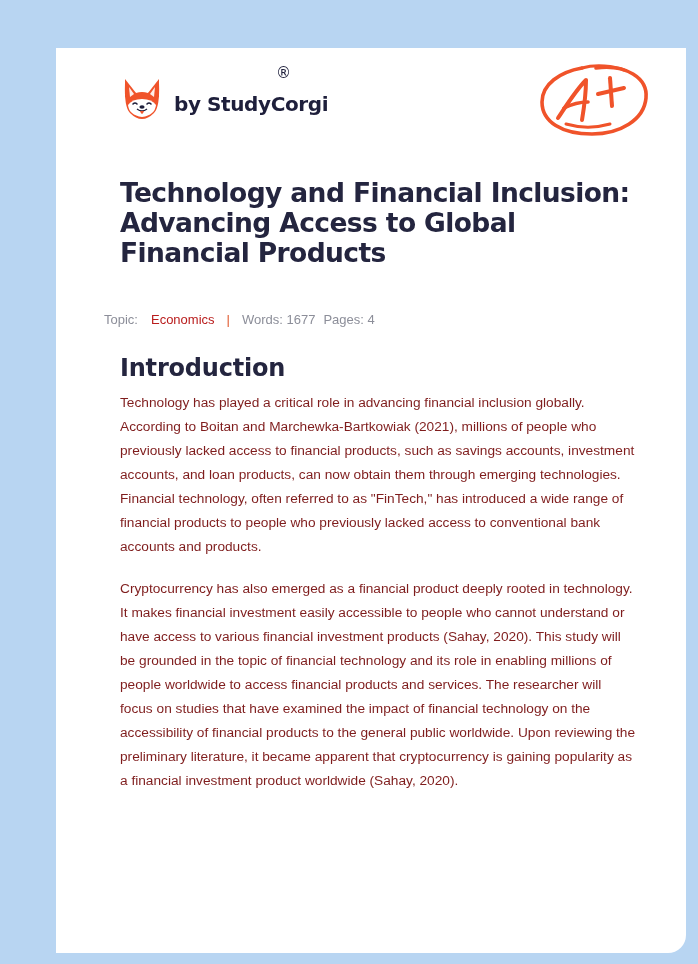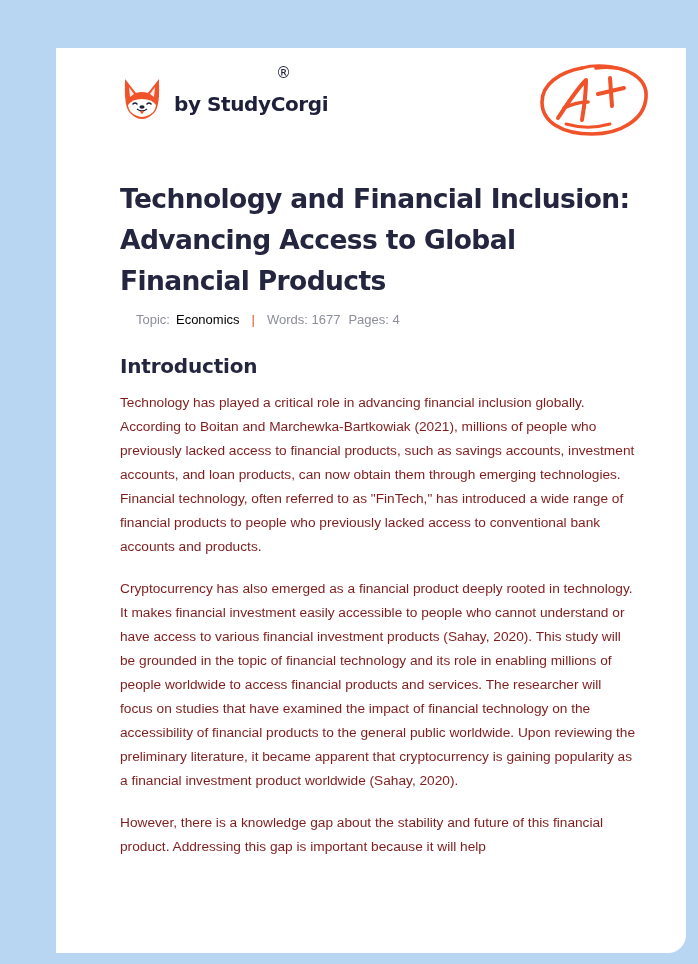--- a/index.html
+++ b/index.html
@@ -58,52 +58,52 @@
       height: 84px;
     }
     .title {
       position: absolute;
       left: 64px;
       top: 130px;
       width: 530px;
       font-family: "DejaVu Sans", sans-serif;
       font-weight: bold;
       font-size: 26.5px;
-      line-height: 41px;
+      line-height: 30px;
       color: #24253f;
       letter-spacing: -0.6px;
     }
     .meta {
       position: absolute;
-      left: 80px;
+      left: 48px;
       top: 264px;
       font-size: 13px;
       color: #8c8e99;
       display: flex;
       align-items: center;
       white-space: nowrap;
     }
     .meta .topic-val {
-      color: #000000;
-      margin-left: 6px;
+      color: #b91c1c;
+      margin-left: 13px;
     }
     .meta .sep {
       color: #e0572b;
       margin: 0 12px;
     }
     .meta .pages {
       margin-left: 8px;
     }
     .section-heading {
       position: absolute;
       left: 64px;
       top: 306px;
       font-family: "DejaVu Sans", sans-serif;
       font-weight: bold;
-      font-size: 20px;
+      font-size: 24px;
       color: #24253f;
       letter-spacing: -0.2px;
     }
     .body {
       position: absolute;
       left: 64px;
       top: 343px;
       width: 516px;
       font-size: 13.7px;
       line-height: 24px;
@@ -166,16 +166,15 @@
     <span class="sep">|</span>
     <span>Words: 1677</span>
     <span class="pages">Pages: 4</span>
   </div>
 
   <h2 class="section-heading">Introduction</h2>
 
   <div class="body">
     <p>Technology has played a critical role in advancing financial inclusion globally. According to Boitan and Marchewka-Bartkowiak (2021), millions of people who previously lacked access to financial products, such as savings accounts, investment accounts, and loan products, can now obtain them through emerging technologies. Financial technology, often referred to as "FinTech," has introduced a wide range of financial products to people who previously lacked access to conventional bank accounts and products.</p>
     <p>Cryptocurrency has also emerged as a financial product deeply rooted in technology. It makes financial investment easily accessible to people who cannot understand or have access to various financial investment products (Sahay, 2020). This study will be grounded in the topic of financial technology and its role in enabling millions of people worldwide to access financial products and services. The researcher will focus on studies that have examined the impact of financial technology on the accessibility of financial products to the general public worldwide. Upon reviewing the preliminary literature, it became apparent that cryptocurrency is gaining popularity as a financial investment product worldwide (Sahay, 2020).</p>
-    <p>However, there is a knowledge gap about the stability and future of this financial product. Addressing this gap is important because it will help</p>
   </div>
 
 </div>
 
 </body></html>

